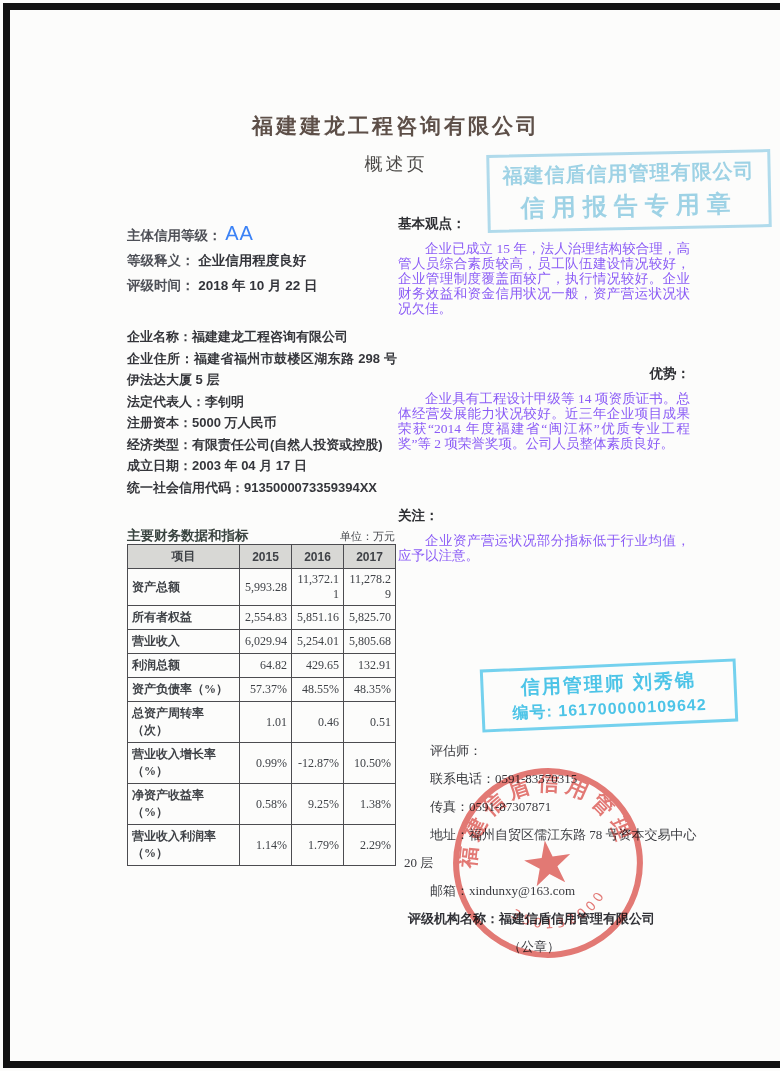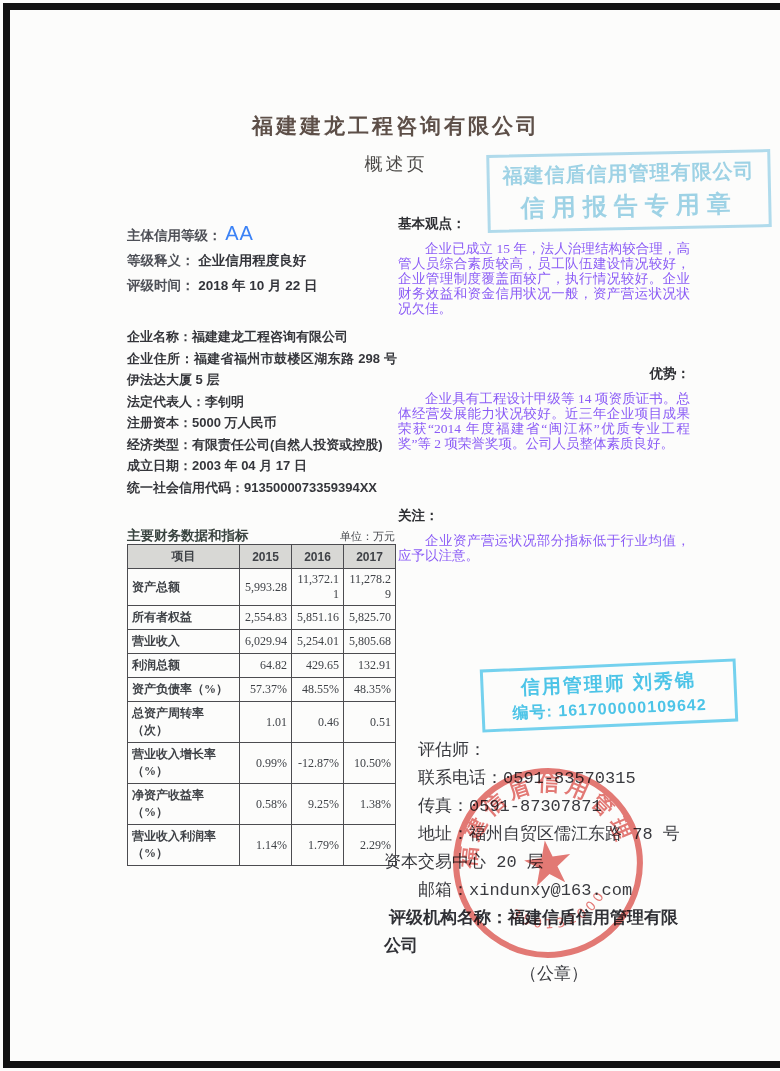--- a/index.html
+++ b/index.html
@@ -45,21 +45,21 @@
   table.fin td.name{text-align:left;font-weight:600;}
   table.fin td.num{text-align:right;word-break:break-all;}
   table.fin col.c0{width:112px;} table.fin col.cy{width:52px;}
 
   
   .right-col{left:398px;top:215px;width:292px;}
   .sec-h{font-family:"Liberation Sans","DejaVu Sans",sans-serif;font-weight:700;font-size:13.5px;color:#2e2f33;}
   .sec-p{margin:8px 0 0 0;font-size:13.5px;line-height:15px;text-align:justify;text-indent:2em;color:#8b5cf6;}
   .mt1{margin-top:49px;text-align:right;} .mt2{margin-top:56px;}
 
-  .contact{left:384px;top:737px;width:304px;font-size:17px;line-height:28px;color:#393a3f;font-family:Liberation Mono, monospace;}
+  .contact{left:404px;top:737px;width:304px;font-size:13px;line-height:28px;color:#393a3f;}
   .contact .cf{text-indent:2em;}
   .contact .agency{text-indent:0.3em;font-weight:600;color:#303136;}
   .contact .seal-note{text-indent:8em;}
 
   .red-seal{left:447px;top:762px;width:202px;height:202px;opacity:.82;transform:rotate(-8deg);
             mix-blend-mode:multiply;pointer-events:none;}
 </style>
 </head>
 <body>
 

